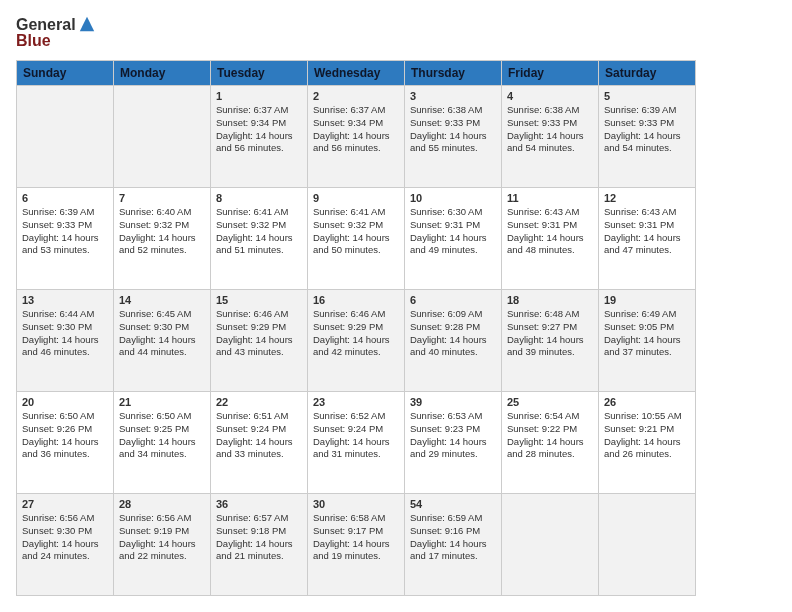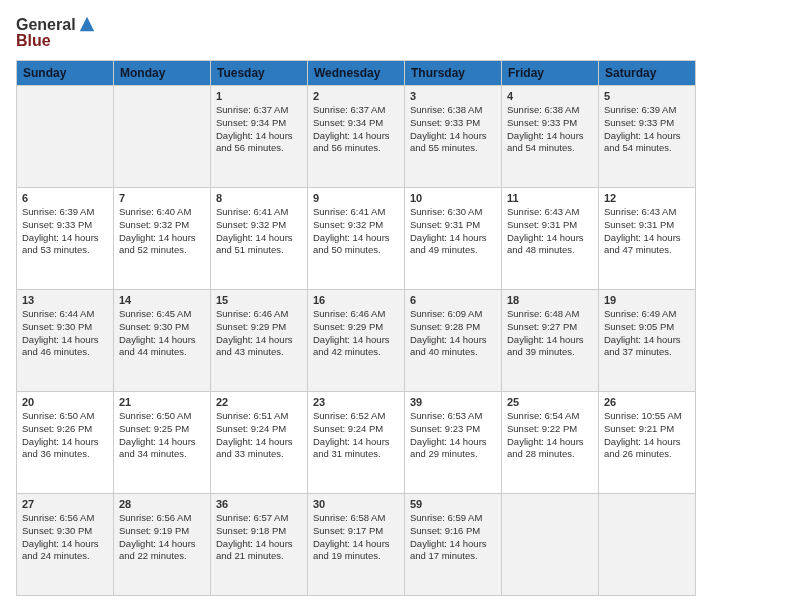--- a/index.html
+++ b/index.html
@@ -299,21 +299,21 @@
 Sunset: 9:18 PM
 Daylight: 14 hours and 21 minutes.</div>
           </td>
           <td>
             <span class="day-number">30</span>
             <div class="cell-content">Sunrise: 6:58 AM
 Sunset: 9:17 PM
 Daylight: 14 hours and 19 minutes.</div>
           </td>
           <td>
-            <span class="day-number">59</span>
+            <span class="day-number">54</span>
             <div class="cell-content">Sunrise: 6:59 AM
 Sunset: 9:16 PM
 Daylight: 14 hours and 17 minutes.</div>
           </td>
           <td></td>
           <td></td>
         </tr>
       </tbody>
   </table>
 </div>

